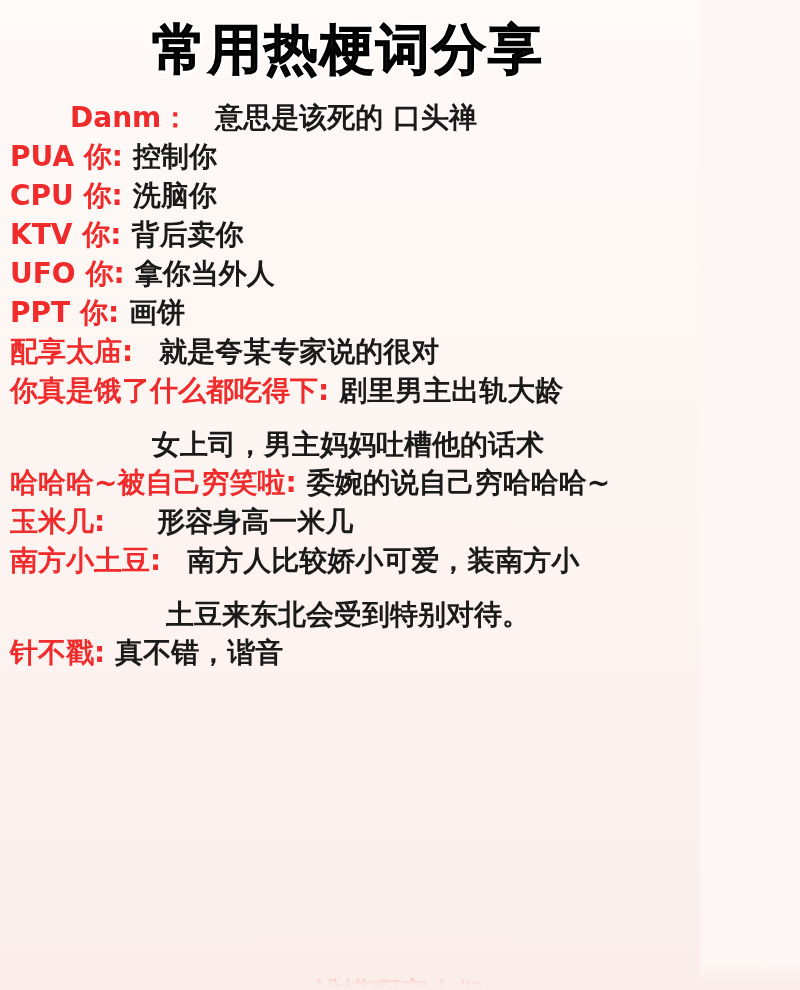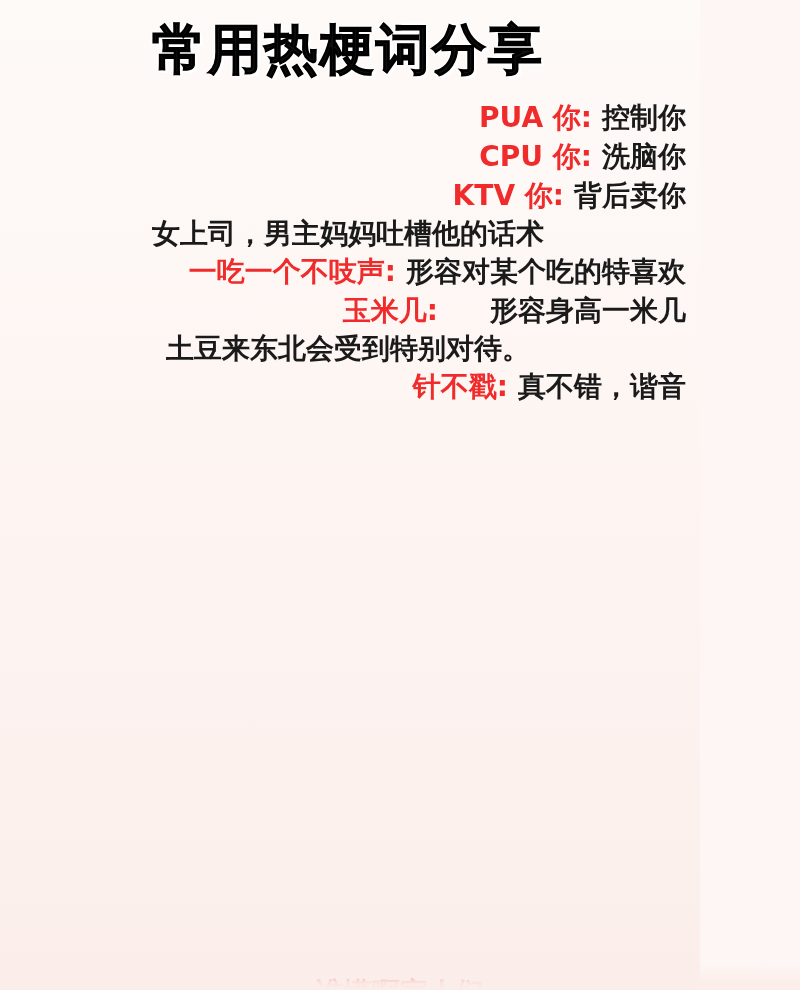--- a/index.html
+++ b/index.html
@@ -40,21 +40,21 @@
       0 2px 0 #ffffff,
       0 -2px 0 #ffffff,
       3px 3px 0 #ffffff;
     padding: 2px 10px;
   }
   .entries {
     padding: 0 10px;
   }
   .row {
     display: block;
-    text-align: right;
+    text-align: left;
     font-size: 28px;
     line-height: 1.32;
     padding: 1px 0;
     white-space: nowrap;
   }
   .term {
     color: #ef2b2b;
     font-weight: 700;
     font-family: "DejaVu Sans", sans-serif;
   }
@@ -67,20 +67,21 @@
   .gap-md { display: inline-block; width: 26px; }
   .gap-lg { display: inline-block; width: 52px; }
   .cont {
     display: block;
     text-align: center;
     color: #1a1a1a;
     font-weight: 600;
     font-size: 28px;
     line-height: 1.32;
     font-family: "DejaVu Sans", sans-serif;
+    margin-top: 16px;
   }
   .r-left { text-align: left; padding-left: 60px; }
   .fade-bottom {
     position: absolute;
     left: 0;
     bottom: 0;
     width: 800px;
     height: 26px;
     background: linear-gradient(180deg, rgba(251,238,234,0) 0%, rgba(251,238,234,0.92) 70%, rgba(251,238,234,1) 100%);
     pointer-events: none;
@@ -104,52 +105,70 @@
 <body>
 
 <div class="page">
 
   <div class="title-wrap">
     <span class="title">常用热梗词分享</span>
   </div>
 
   <div class="entries">
 
+    <div class="row r-left">
+      <span class="term">Danm：</span><span class="gap-md"></span><span class="def">意思是该死的 口头禅</span>
+    </div>
 
 
     <div class="row">
       <span class="term">PUA 你:</span><span class="gap-sm"></span><span class="def">控制你</span>
     </div>
 
     <div class="row">
       <span class="term">CPU 你:</span><span class="gap-sm"></span><span class="def">洗脑你</span>
     </div>
 
     <div class="row">
       <span class="term">KTV 你:</span><span class="gap-sm"></span><span class="def">背后卖你</span>
     </div>
 
+    <div class="row">
+      <span class="term">UFO 你:</span><span class="gap-sm"></span><span class="def">拿你当外人</span>
+    </div>
 
-
-
-
-    <div class="cont">女上司，男主妈妈吐槽他的话术</div>
-
+    <div class="row">
+      <span class="term">PPT 你:</span><span class="gap-sm"></span><span class="def">画饼</span>
+    </div>
 
 
     <div class="row">
-      <span class="term">一吃一个不吱声:</span><span class="gap-sm"></span><span class="def">形容对某个吃的特喜欢</span>
+      <span class="term">配享太庙:</span><span class="gap-md"></span><span class="def">就是夸某专家说的很对</span>
     </div>
+
+    <div class="row">
+      <span class="term">你真是饿了什么都吃得下:</span><span class="gap-sm"></span><span class="def">剧里男主出轨大龄</span>
+    </div>
+    <div class="cont">女上司，男主妈妈吐槽他的话术</div>
+
+    <div class="row">
+      <span class="term">哈哈哈~被自己穷笑啦:</span><span class="gap-sm"></span><span class="def">委婉的说自己穷哈哈哈~</span>
+    </div>
+
+
 
     <div class="row">
       <span class="term">玉米几:</span><span class="gap-lg"></span><span class="def">形容身高一米几</span>
     </div>
 
 
 
+    <div class="row">
+      <span class="term">南方小土豆:</span><span class="gap-md"></span><span class="def">南方人比较娇小可爱，装南方小</span>
+    </div>
     <div class="cont">土豆来东北会受到特别对待。</div>
 
 
 
     <div class="row">
       <span class="term">针不戳:</span><span class="gap-sm"></span><span class="def">真不错，谐音</span>
     </div>
 
   </div>
 

